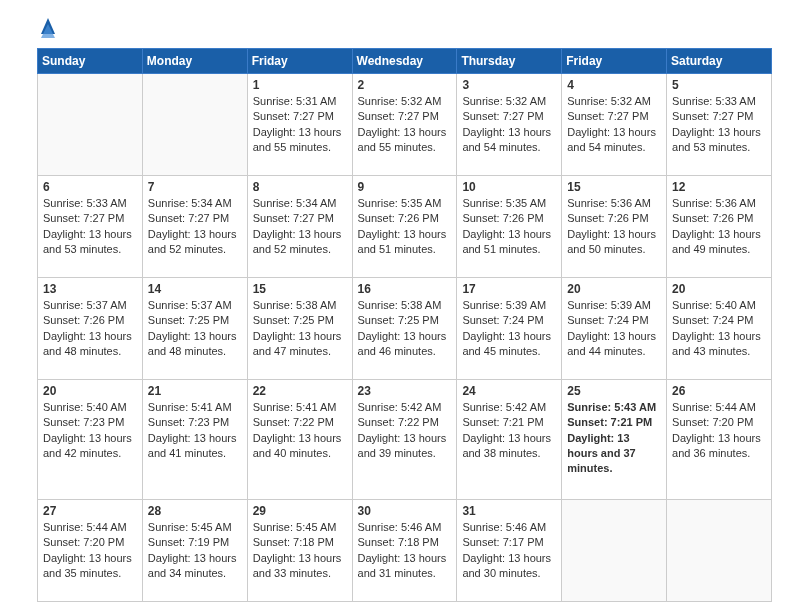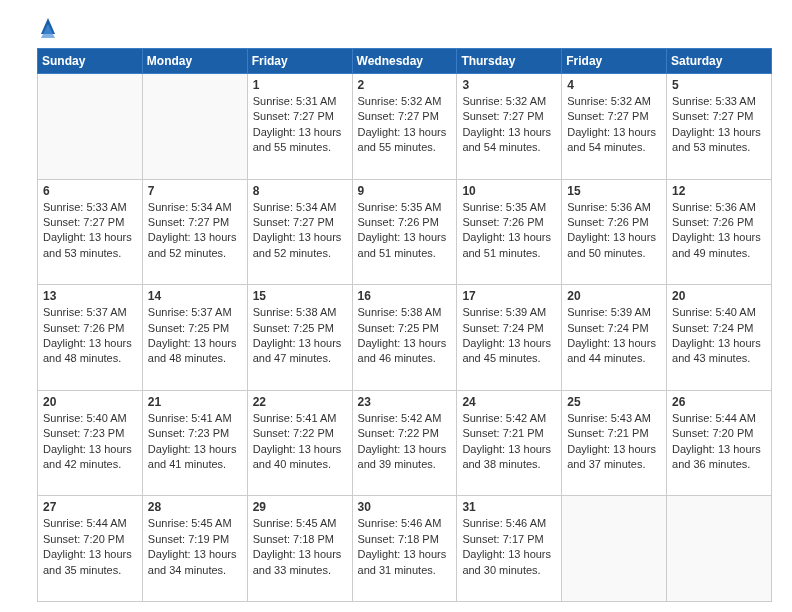--- a/index.html
+++ b/index.html
@@ -284,21 +284,21 @@
 Daylight: 13 hours and 39 minutes.</div>
           </td>
           <td>
             <span class="day-num">24</span>
             <div class="day-info" style="white-space: pre-line;">Sunrise: 5:42 AM
 Sunset: 7:21 PM
 Daylight: 13 hours and 38 minutes.</div>
           </td>
           <td>
             <span class="day-num">25</span>
-            <div class="day-info" style="white-space: pre-line;">Sunrise: 5:43 AM
+            <div class="day-info" style="white-space: pre-line; font-weight: bold;">Sunrise: 5:43 AM
 Sunset: 7:21 PM
 Daylight: 13 hours and 37 minutes.</div>
           </td>
           <td>
             <span class="day-num">26</span>
             <div class="day-info" style="white-space: pre-line;">Sunrise: 5:44 AM
 Sunset: 7:20 PM
 Daylight: 13 hours and 36 minutes.</div>
           </td>
         </tr>

